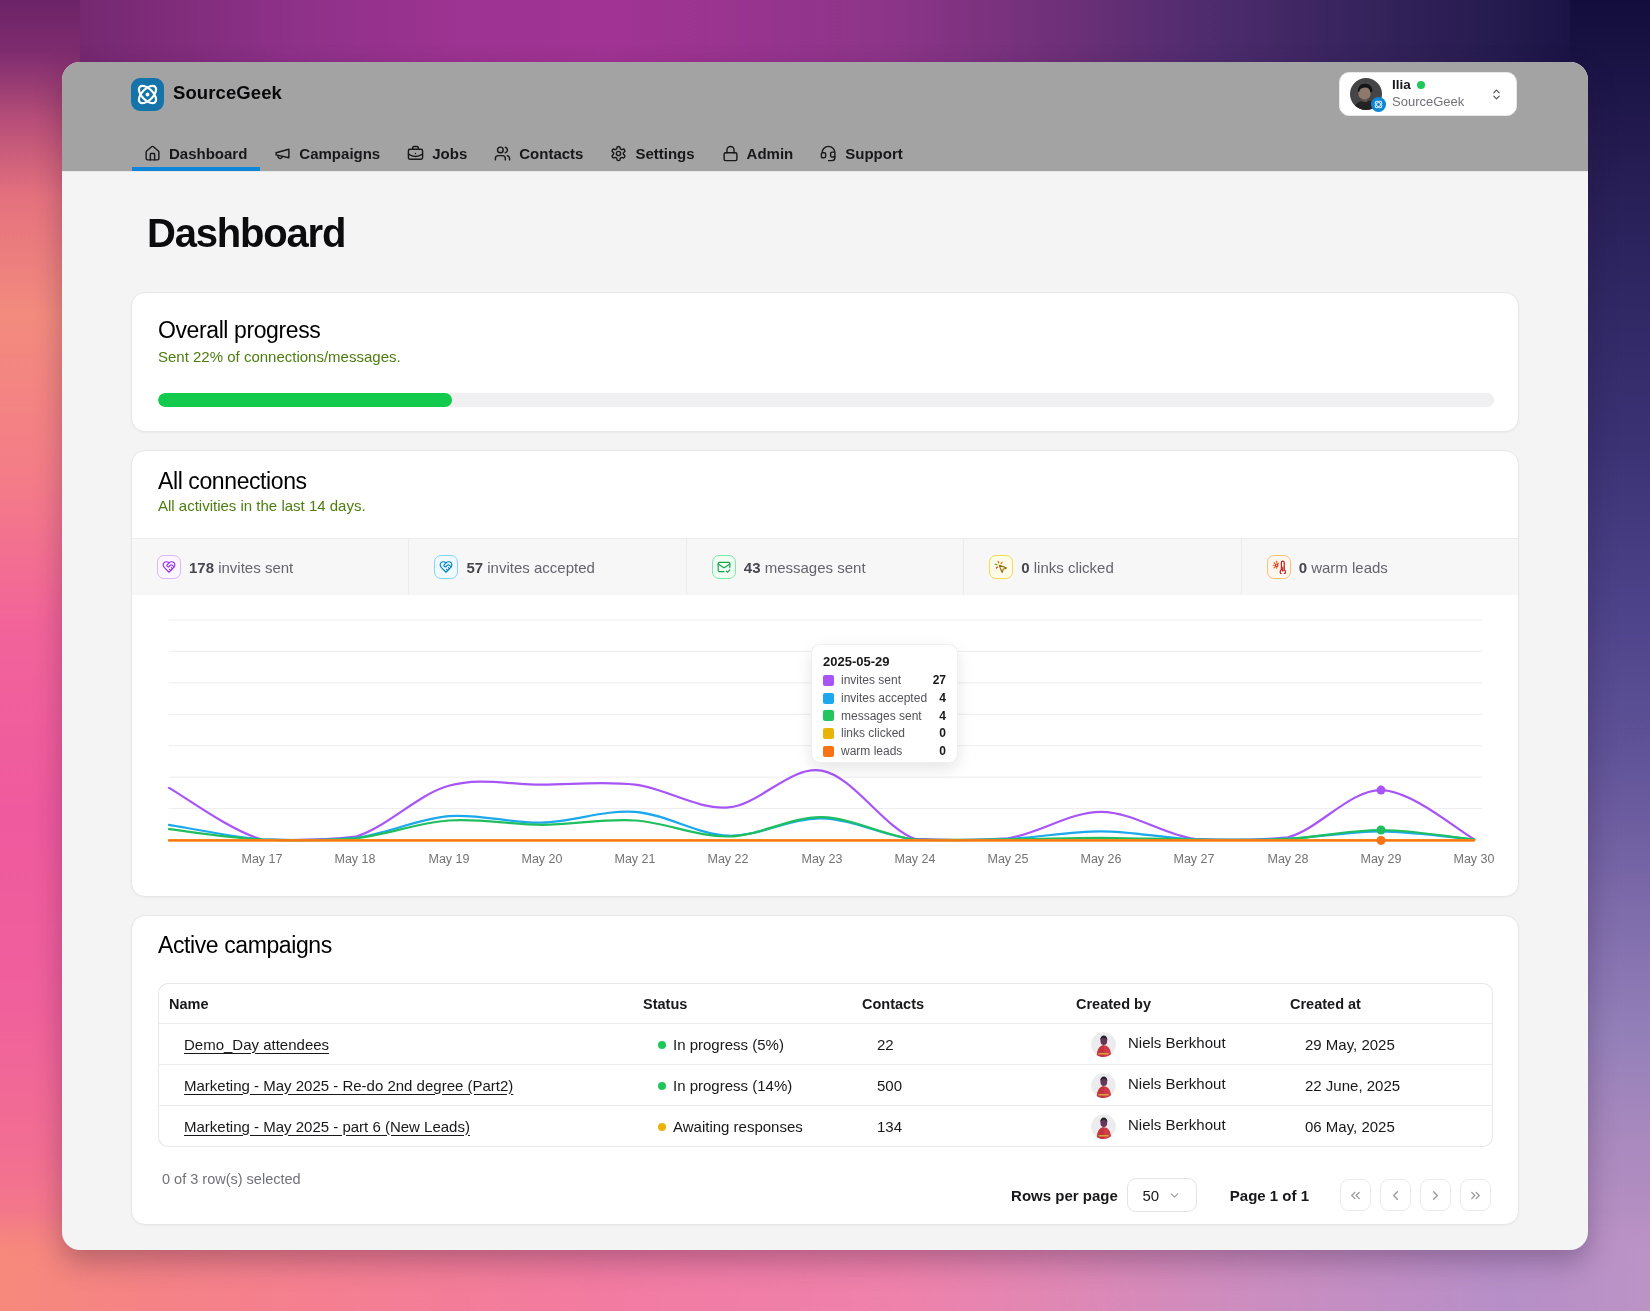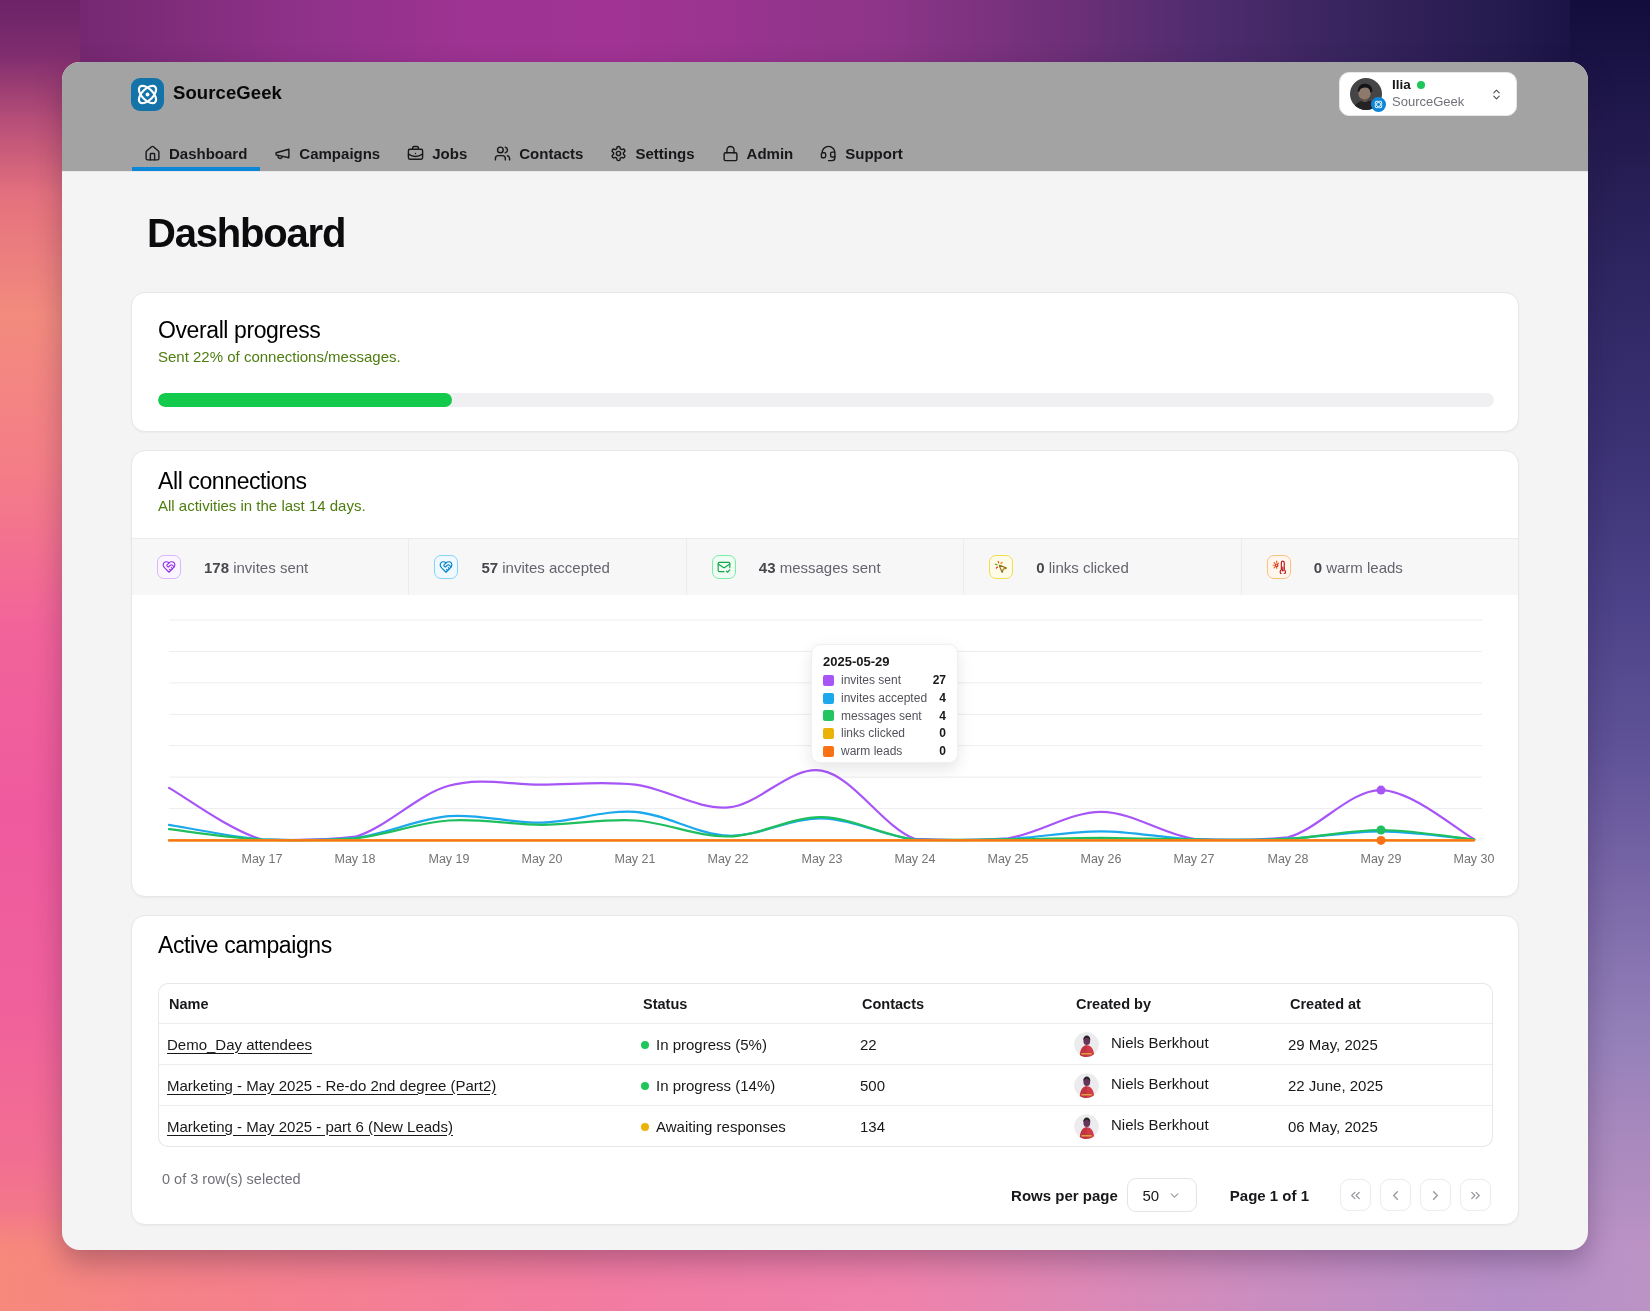--- a/index.html
+++ b/index.html
@@ -18,35 +18,35 @@
 .nav a svg{width:17px;height:17px;stroke:#18181b;stroke-width:2;fill:none;stroke-linecap:round;stroke-linejoin:round}
 .nav a.act:after{content:"";position:absolute;left:-12px;right:-13px;bottom:0;height:4px;background:#0d86d7}
 .chip{position:absolute;right:71px;top:10px;width:178px;height:44px;border:1px solid #e7e7e9;border-radius:10px;background:#fff;display:flex;align-items:center;padding:0 10px}
 .h1{position:absolute;left:85px;top:149px;font-size:40px;font-weight:700;color:#0c0c0e;letter-spacing:-1.2px}
 .card{position:absolute;left:69px;width:1388px;background:#fff;border:1px solid #e7e7e9;border-radius:14px;box-shadow:0 1px 2px rgba(0,0,0,.04)}
 .ct{font-size:23px;font-weight:400;color:#000000;letter-spacing:-.4px}
 .cs{font-size:15px;color:#4d7c0f}
 .th td{font-size:14.5px;font-weight:600;color:#18181b;border-top:1px solid #e7e7e9;border-bottom:1px solid #ececee;padding:0 10px;height:41px}
 .th td:first-child{border-left:1px solid #e7e7e9;border-top-left-radius:10px}
 .th td:last-child{border-right:1px solid #e7e7e9;border-top-right-radius:10px}
-.tr td{border-bottom:1px solid #ececee;padding:0 8px;height:41px;vertical-align:middle}
+.tr td{border-bottom:1px solid #ececee;padding:0 25px;height:41px;vertical-align:middle}
 .tr td:first-child{border-left:1px solid #e7e7e9}
 .tr td:last-child{border-right:1px solid #e7e7e9}
 .tr:last-child td{border-bottom:1px solid #e7e7e9}
 .tr:last-child td:first-child{border-bottom-left-radius:10px}
 .tr:last-child td:last-child{border-bottom-right-radius:10px}
 .lnk{color:#18181b;text-decoration:underline;text-underline-offset:3px}
 .dot{display:inline-block;width:8px;height:8px;border-radius:50%;margin-right:7px;vertical-align:1px}
 .ava{width:25px;height:25px;vertical-align:middle;margin-right:12px}
 .pgb{width:31px;height:32px;border:1px solid #ececee;border-radius:9px;background:#fff;display:flex;align-items:center;justify-content:center}
 .pgb+.pgb{margin-left:9px}
 .pgb svg{width:15px;height:15px;fill:none;stroke:#9a9aa1;stroke-width:2.2;stroke-linecap:round;stroke-linejoin:round}
 .stat{flex:1;display:flex;align-items:center;padding-left:25px;border-right:1px solid #ececee;font-size:15px;color:#64646d}
 .stat:last-child{border-right:none}
-.stat b{color:#47474e;font-weight:700;margin-left:23px}
+.stat b{color:#47474e;font-weight:700;margin-left:8px}
 .ib{width:24px;height:24px;border-radius:7px;border:1px solid;display:flex;align-items:center;justify-content:center;flex:none}
 .ib svg{width:14px;height:14px;fill:none;stroke-width:2;stroke-linecap:round;stroke-linejoin:round}
 .tt{display:flex;align-items:center;color:#52525b;margin-top:3.2px;line-height:14.6px}
 .sq{width:11px;height:11px;border-radius:2px;margin-right:7px;flex:none}
 .tv{margin-left:auto;font-weight:700;color:#18181b}
 </style>
 </head>
 <body>
 <div class="bgt"></div>
 <div class="bgl"></div>

